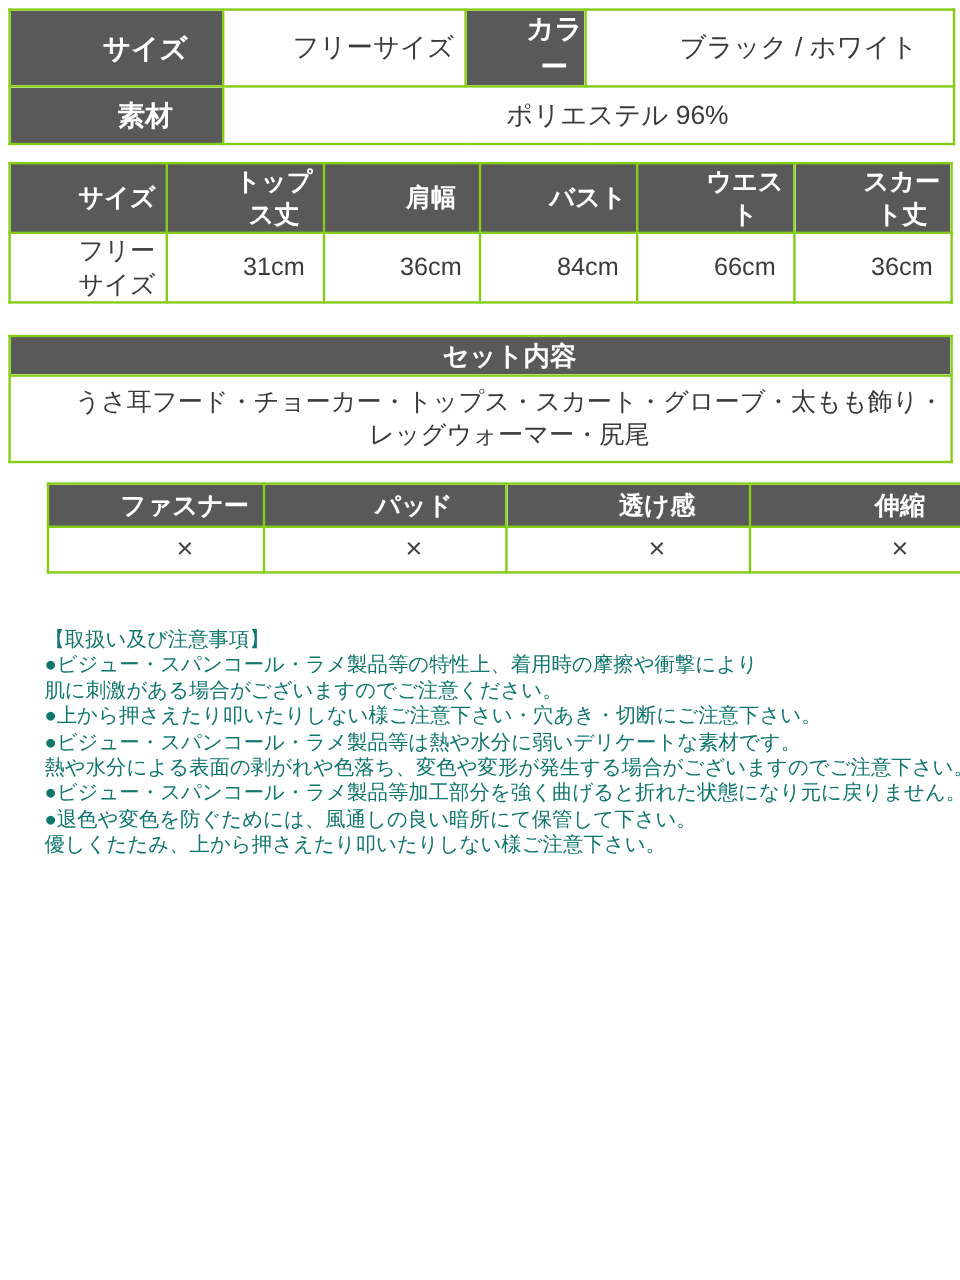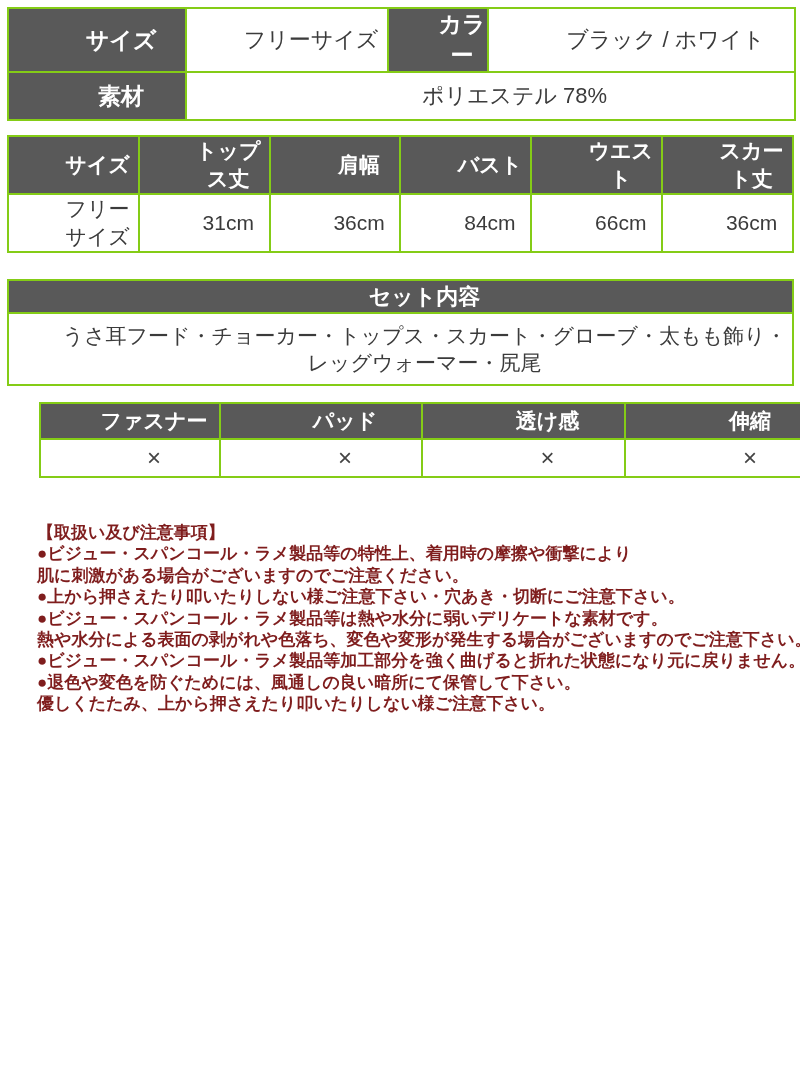--- a/index.html
+++ b/index.html
@@ -28,21 +28,21 @@
   .set-table { margin-top: 26px; }
   .set-table .hdr { height: 33px; font-size: 22px; }
   .set-table .content { height: 72px; font-size: 21px; line-height: 27px; }
 
   
   .feat-table { margin-top: 16px; margin-left: 32px; }
   .feat-table .hdr { height: 36px; font-size: 21px; }
   .feat-table .val { height: 38px; font-size: 24px; font-weight: normal; color: #444; }
 
   
-  .notes { margin: 44px 0 0 30px; font-size: 17px; line-height: 21.4px; color: #7f1d1d; font-weight: bold; }
+  .notes { margin: 44px 0 0 30px; font-size: 17px; line-height: 21.4px; color: #0f766e; }
   .notes div { white-space: nowrap; }
 </style>
 </head>
 <body>
 
 <div class="page">
 
   <table class="spec-table">
     <colgroup>
         <col style="width:178px">
@@ -52,21 +52,21 @@
       </colgroup>
     <tbody>
         <tr>
       <td class="hdr">サイズ</td>
       <td>フリーサイズ</td>
       <td class="hdr">カラー</td>
       <td>ブラック / ホワイト</td>
     </tr>
     <tr>
       <td class="hdr">素材</td>
-      <td colspan="3">ポリエステル 78%</td>
+      <td colspan="3">ポリエステル 96%</td>
     </tr>
   </tbody>
     </table>
 
   <table class="meas-table">
     <tbody>
         <tr>
       <td class="hdr">サイズ</td>
       <td class="hdr">トップス丈</td>
       <td class="hdr">肩幅</td>

